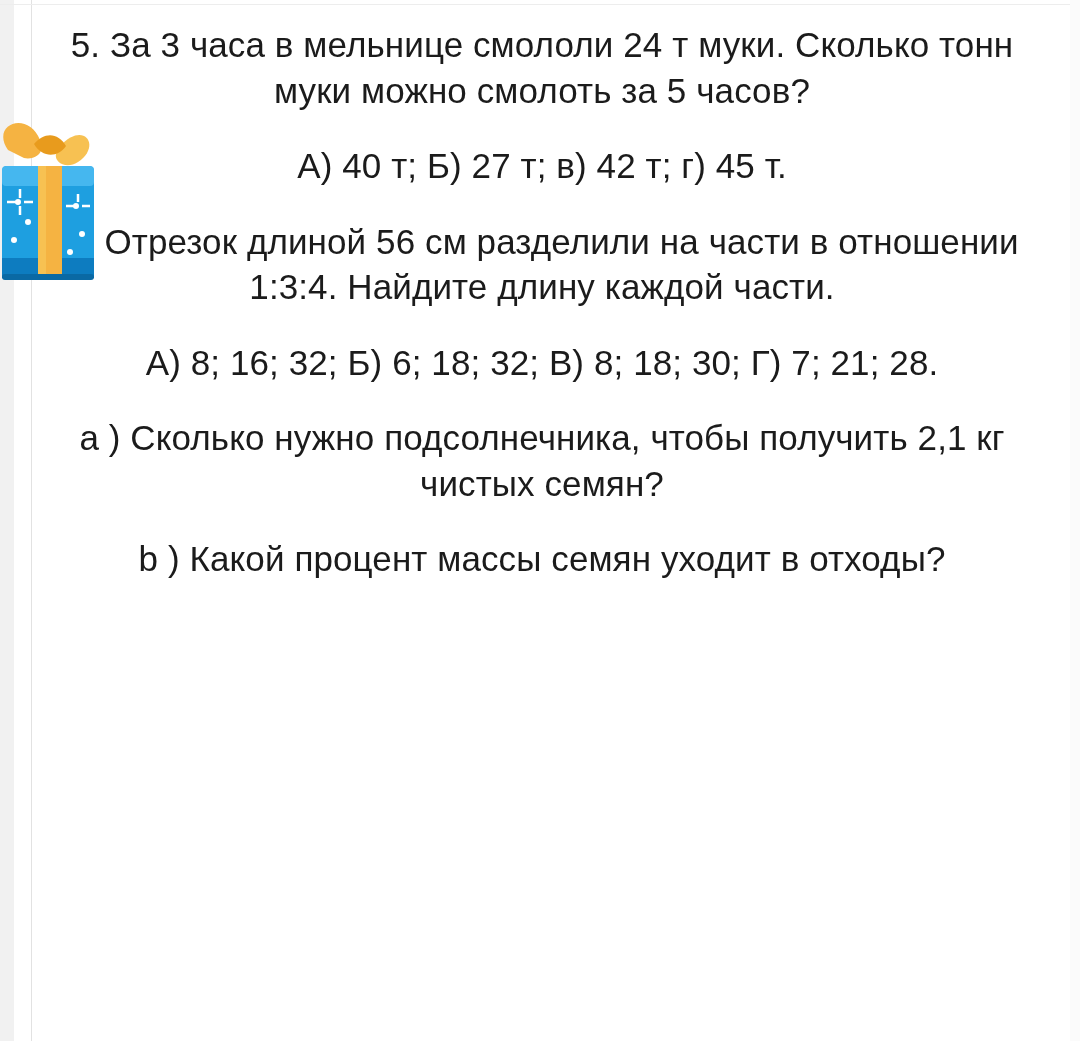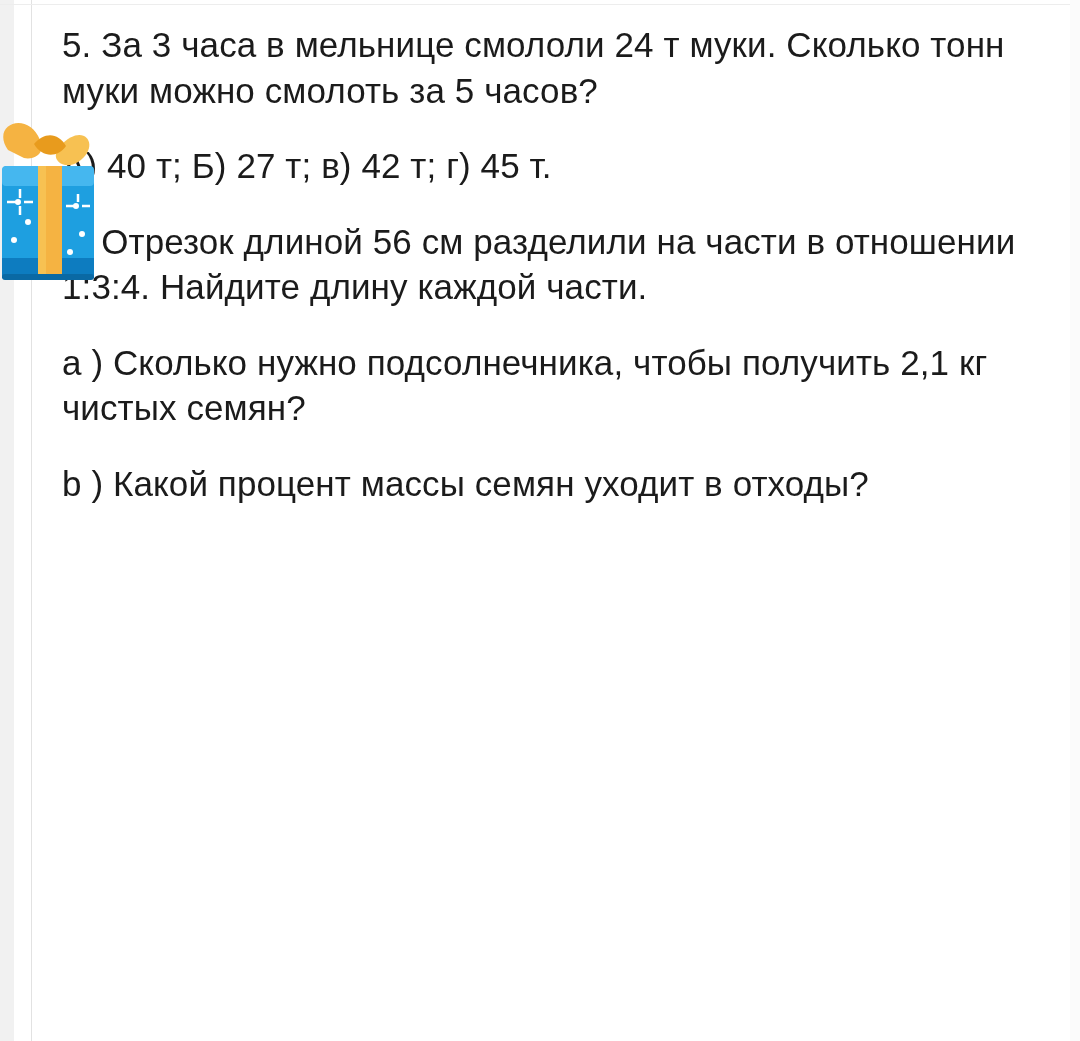--- a/index.html
+++ b/index.html
@@ -52,20 +52,21 @@
     width: 10px;
     height: 100%;
     background: #fbfbfb;
   }
 
   .content {
     position: absolute;
     left: 62px;
     top: 22px;
     width: 960px;
+    text-align: center;
   }
   .para {
     font-size: 35px;
     line-height: 1.30;
     color: #1b1b1b;
     margin: 0 0 30px 0;
     letter-spacing: 0.1px;
     white-space: pre-wrap;
   }
   .para:last-child { margin-bottom: 16px; }
@@ -87,20 +88,21 @@
 
   <div class="left-edge"></div>
   <div class="left-rule"></div>
   <div class="top-rule"></div>
   <div class="right-edge"></div>
 
   <div class="content">
     <p class="para">5. За 3 часа в мельнице смололи 24 т муки. Сколько тонн муки можно смолоть за 5 часов?</p>
     <p class="para">А) 40 т; Б) 27 т; в) 42 т; г) 45 т.</p>
     <p class="para">6. Отрезок длиной 56 см разделили на части в отношении 1:3:4. Найдите длину каждой части.</p>
+    <p class="para">А) 8; 16; 32; Б) 6; 18; 32; В) 8; 18; 30; Г) 7; 21; 28.</p>
     <p class="para">а ) Сколько нужно подсолнечника, чтобы получить 2,1 кг чистых семян?</p>
     <p class="para">b ) Какой процент массы семян уходит в отходы?</p>
   </div>
 
   <div class="sticker">
     <svg width="105" height="195" viewBox="0 0 105 195" xmlns="http://www.w3.org/2000/svg">
 
       <path d="M10 40 C -8 14, 30 0, 42 30 C 48 44, 36 50, 26 48 Z" fill="#f5b342"></path>
       <path d="M62 36 C 86 10, 104 36, 80 52 C 68 60, 56 52, 58 44 Z" fill="#f7c152"></path>
       <path d="M36 34 C 46 22, 60 22, 68 36 C 60 48, 44 48, 36 34 Z" fill="#e89b1d"></path>

